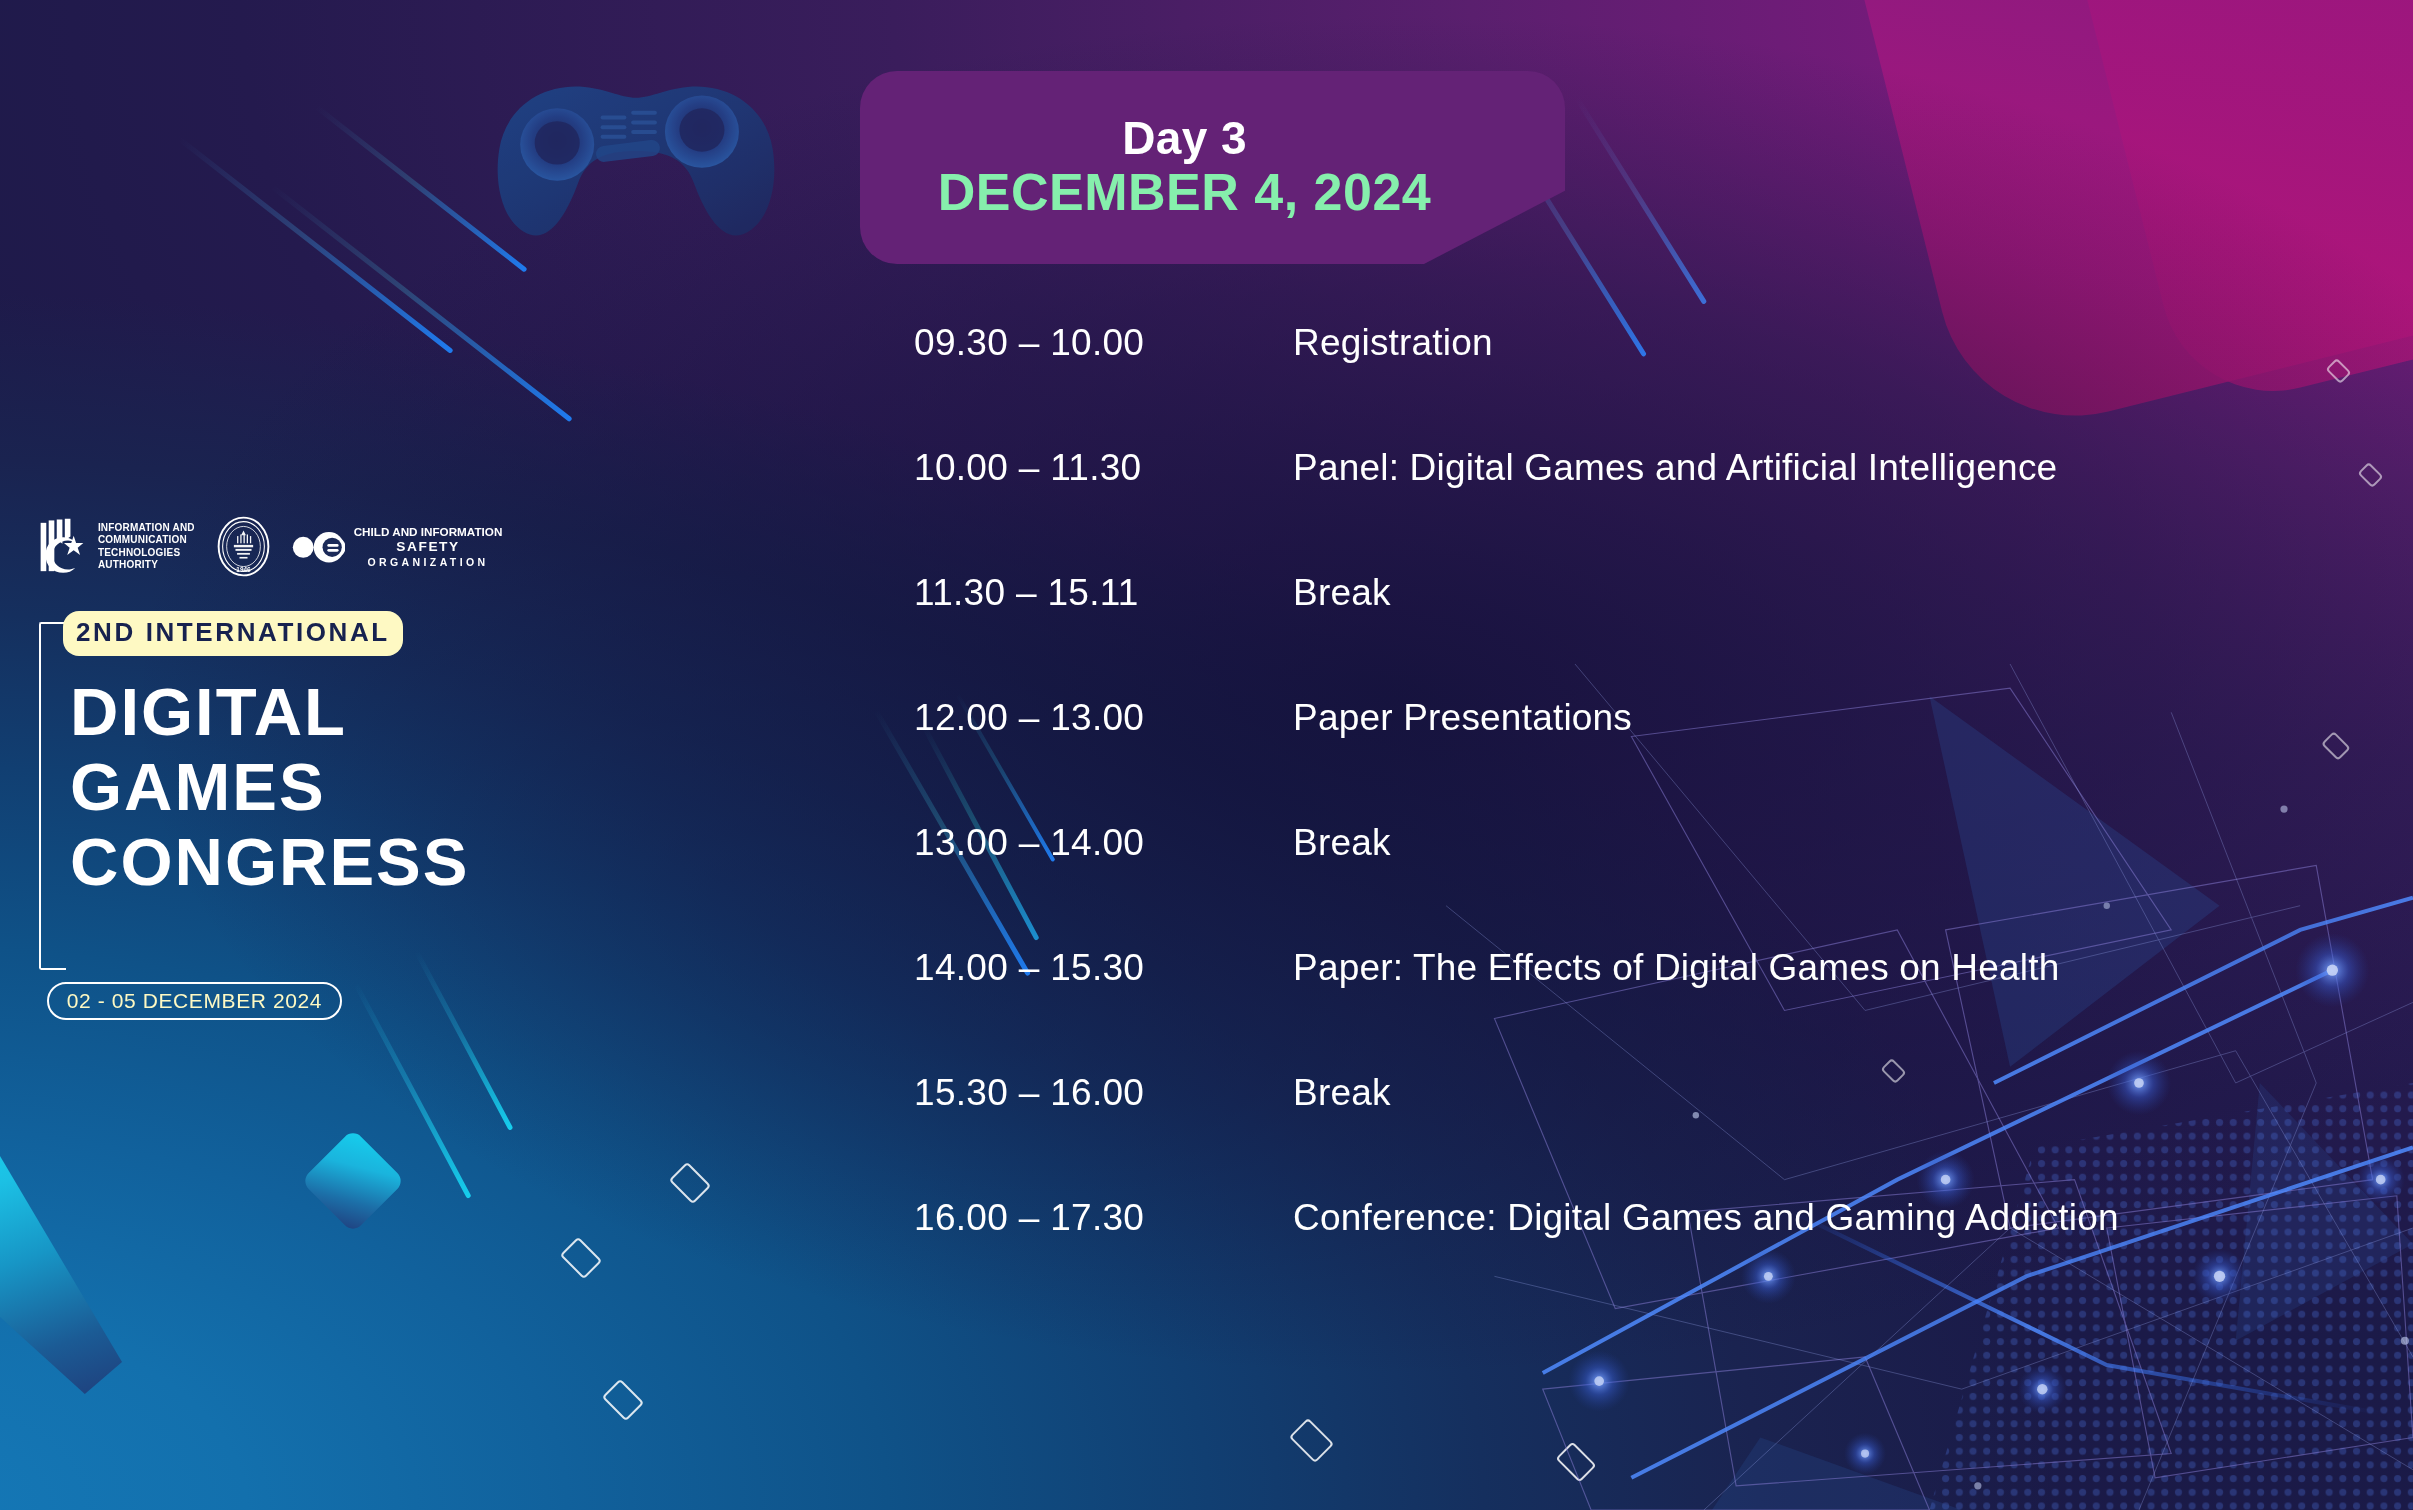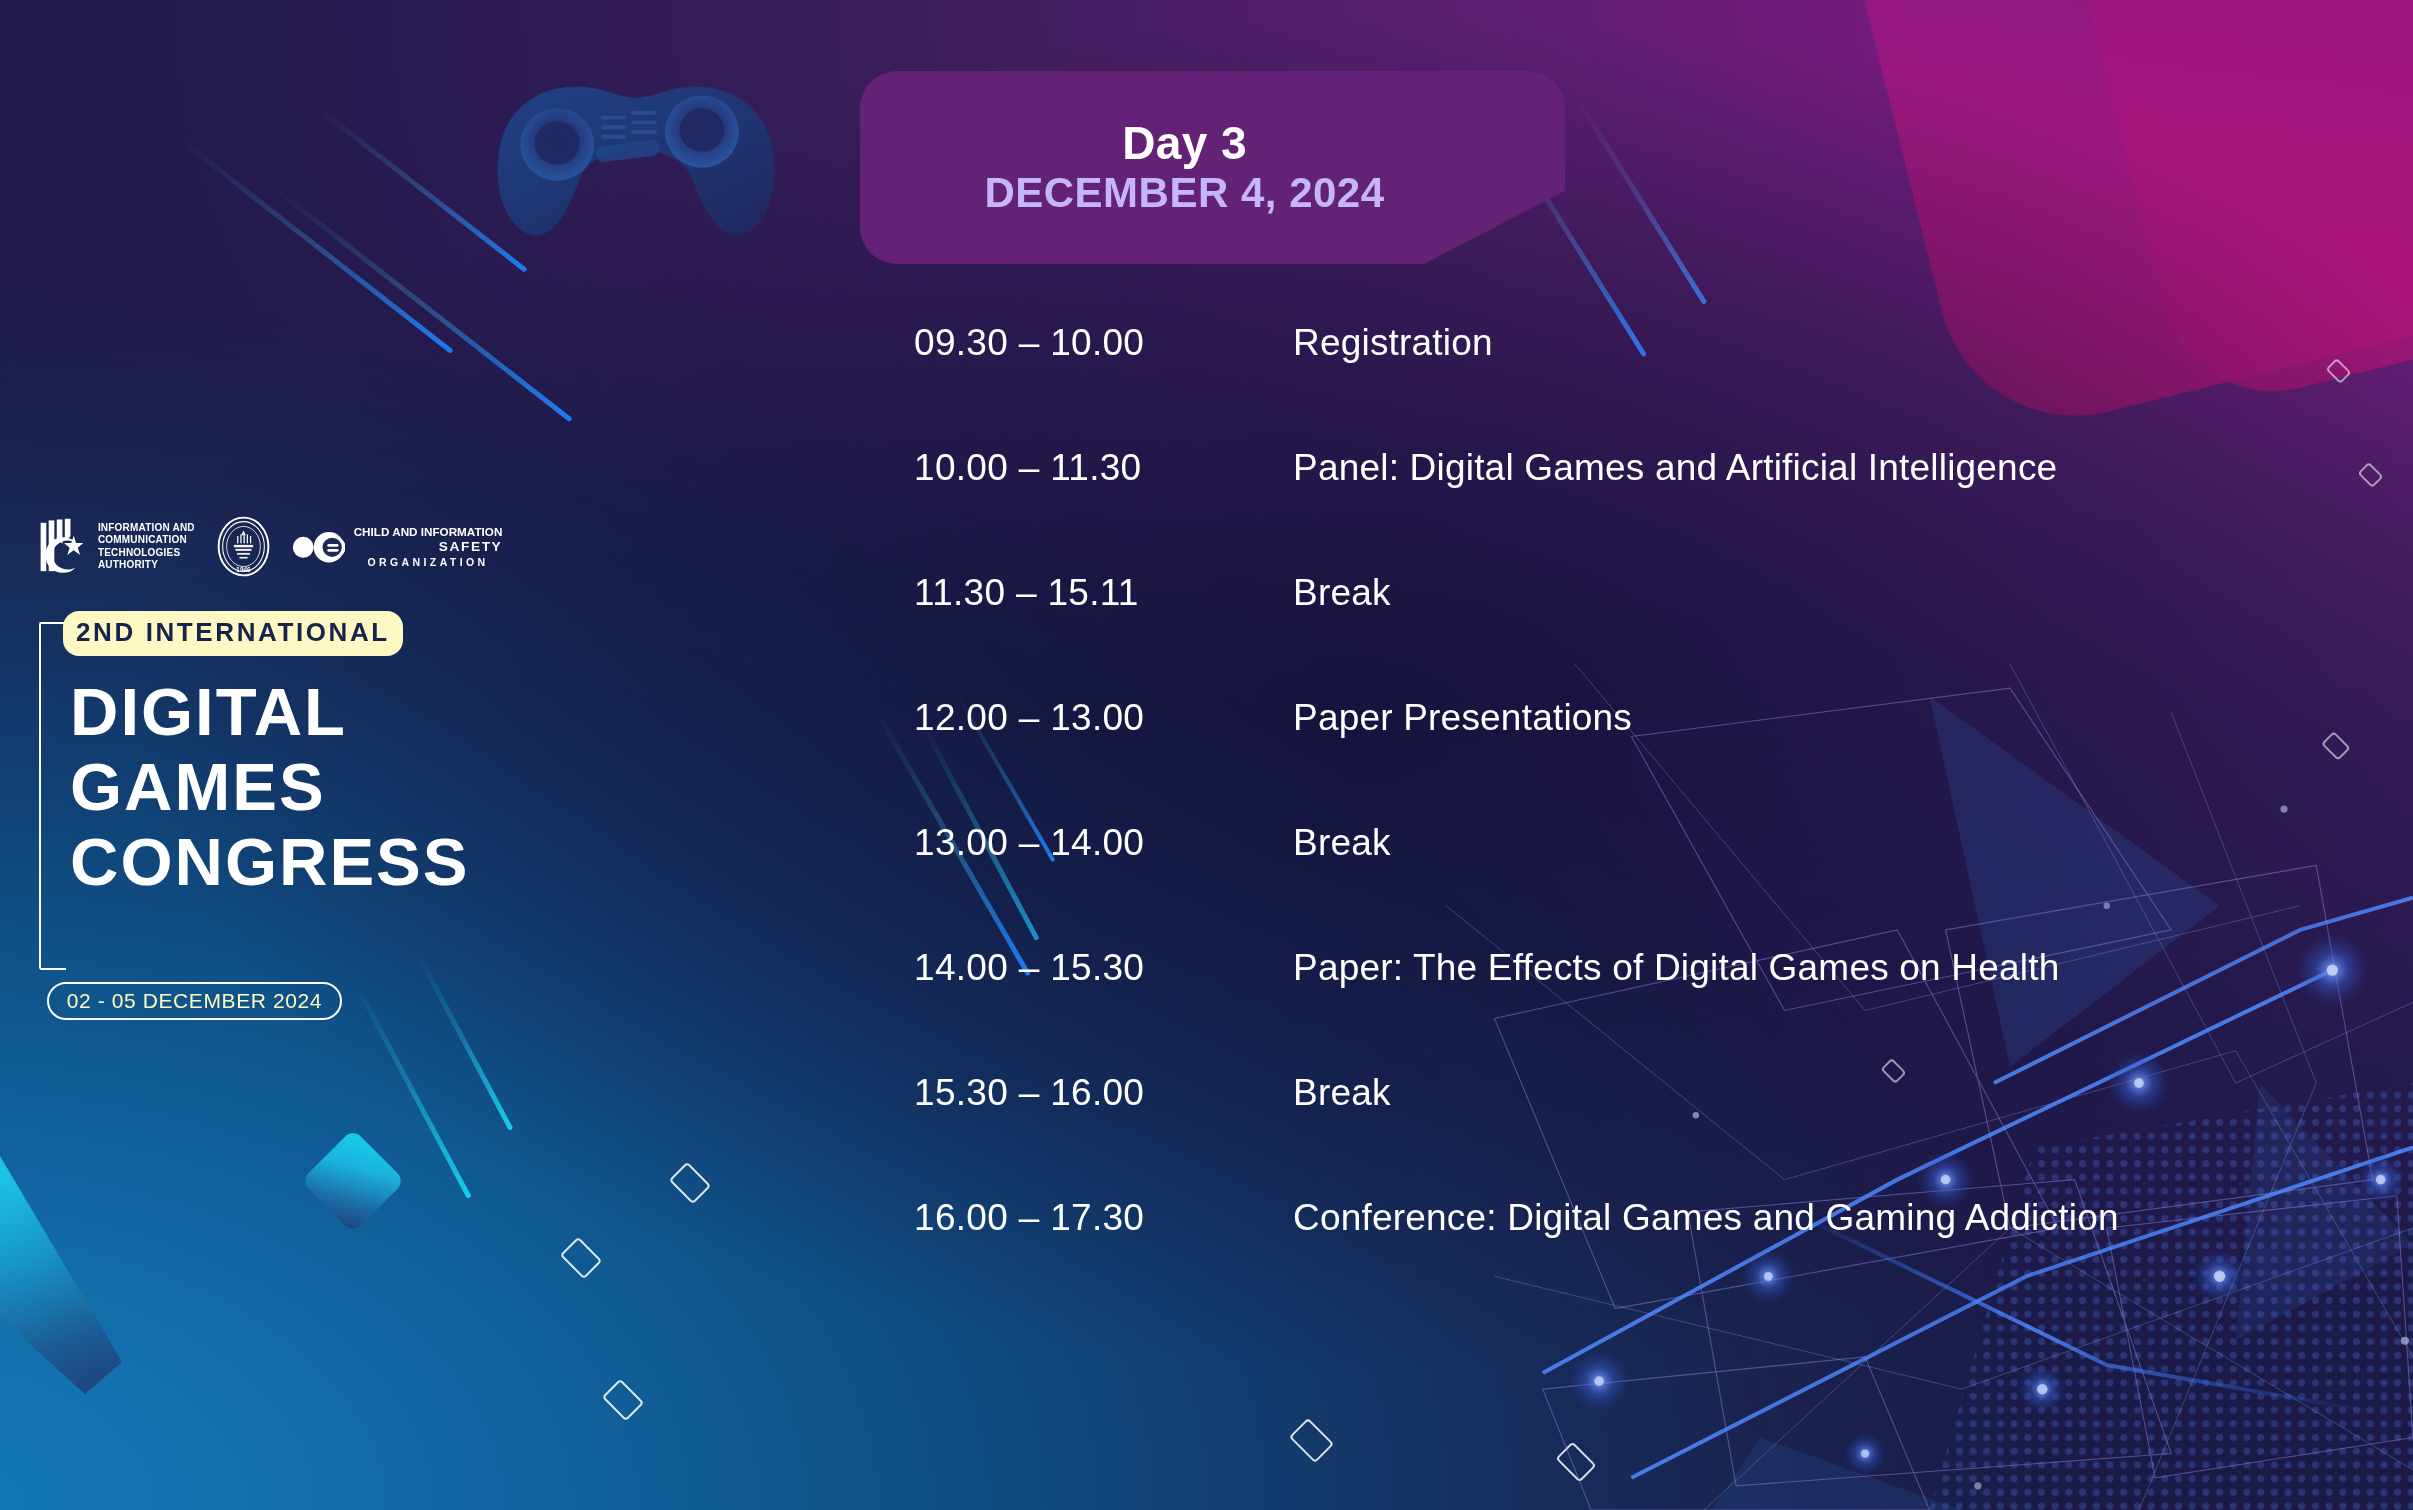--- a/index.html
+++ b/index.html
@@ -71,41 +71,41 @@
     background:#642276;
     border-radius:37px 37px 8px 37px;
     clip-path:polygon(0% 0%, 100% 0%, 100% 62%, 80% 100%, 0% 100%);
     display:flex;flex-direction:column;align-items:center;justify-content:center;
     padding-right:56px;
   }
   .day-banner .d1{
     color:#fff;font-size:46px;font-weight:700;letter-spacing:0.4px;line-height:1.08;
   }
   .day-banner .d2{
-    color:#c4b5fd;font-size:42px;font-weight:700;letter-spacing:0.5px;line-height:1.12;
+    color:#86efac;font-size:52px;font-weight:700;letter-spacing:0.5px;line-height:1.12;
   }
 
   
   .schedule{position:absolute;left:914px;top:322px;width:1450px;}
   .row{display:flex;align-items:baseline;height:125px;}
   .time{
     width:379px;flex:0 0 379px;color:#ffffff;font-size:37px;font-weight:400;
     letter-spacing:0.3px;white-space:nowrap;
   }
   .event{
     color:#ffffff;font-size:37px;font-weight:400;letter-spacing:0.2px;white-space:nowrap;
   }
 
   
   .partners{position:absolute;left:39px;top:516px;display:flex;align-items:center;gap:21px;}
   .partner{display:flex;align-items:center;gap:8.9px;}
   .p-text{color:#fff;font-weight:700;line-height:1.22;}
   .p-text.icta{font-size:10px;letter-spacing:0.2px;}
   .p-text.cis{font-size:11.7px;}
-  .p-text.cis .l2{font-size:13.7px;letter-spacing:1.6px;text-align:right;}
+  .p-text.cis .l2{font-size:13.7px;letter-spacing:1.6px;text-align:center;}
   .p-text.cis .l3{font-size:10.5px;letter-spacing:3.4px;text-align:center;}
 
   .title-block{position:absolute;left:39px;top:611px;width:499px;}
   .bracket{
     position:absolute;left:0;top:11.3px;width:27px;height:348px;
     border-left:2.4px solid #ffffff;border-top:2.4px solid #ffffff;border-bottom:2.4px solid #ffffff;
     border-radius:2.4px 0 0 2.4px;
   }
   .pill-top{
     position:absolute;left:24px;top:0;display:inline-block;

